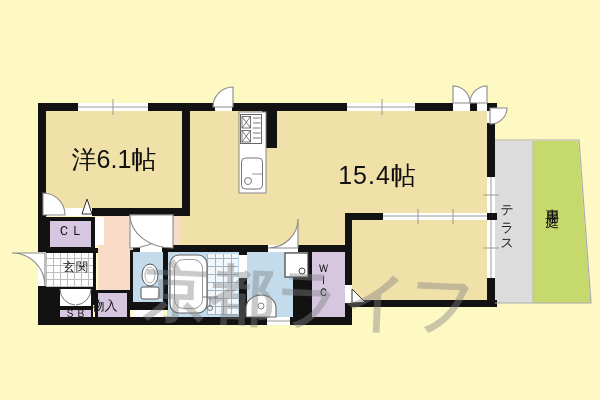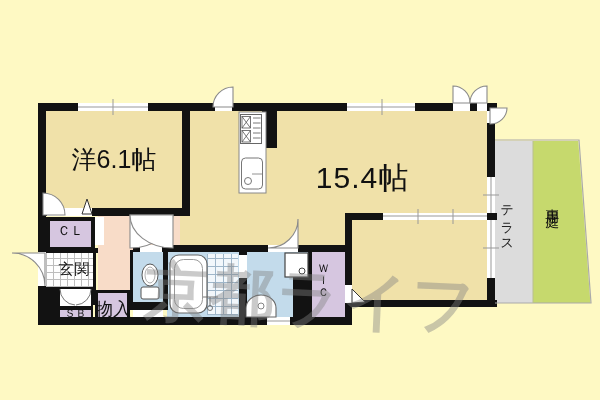--- a/index.html
+++ b/index.html
@@ -178,24 +178,24 @@
       <circle cx="302" cy="271" r="3" fill="none" stroke="#444444" stroke-width="1"></circle>
     </g>
 
     <g>
       <path d="M 246 317 L 246 308 A 15 13 0 0 1 276 308 L 276 317 Z" fill="#ffffff" stroke="#666666" stroke-width="1.1"></path>
       <circle cx="261" cy="306" r="3" fill="none" stroke="#777777" stroke-width="0.9"></circle>
     </g>
   </svg>
 
   <div class="label c lbl-z" style="left:46px;top:146px;width:136px;font-size:25px;">洋6.1帖</div>
-  <div class="label c lbl-z" style="left:290px;top:162px;width:145px;font-size:30px;letter-spacing:1px;">15.4帖</div>
+  <div class="label c lbl-z" style="left:305px;top:162px;width:145px;font-size:25px;letter-spacing:1px;">15.4帖</div>
   <div class="label c lbl-z" style="left:46px;top:224px;width:49px;font-size:13px;">ＣＬ</div>
-  <div class="label c lbl-z" style="left:50px;top:261px;width:49px;font-size:15px;letter-spacing:1px;">玄関</div>
+  <div class="label c lbl-z" style="left:40px;top:261px;width:49px;font-size:12px;letter-spacing:1px;text-align:right;">玄関</div>
   <div class="label c lbl-z" style="left:58px;top:308px;width:35px;font-size:11px;">ＳＢ</div>
-  <div class="label c lbl-z" style="left:95px;top:300px;width:35px;font-size:18px;">物入</div>
+  <div class="label c lbl-z" style="left:87px;top:300px;width:35px;font-size:13px;font-family:Liberation Mono, monospace;">物入</div>
   <div class="label vtext lbl-z" style="left:317px;top:256px;height:56px;font-size:11px;letter-spacing:1px;">ＷＩＣ</div>
   <div class="label vtext lbl-z" style="left:500px;top:196px;height:62px;font-size:13px;letter-spacing:2px;color:#222;">テラス</div>
   <div class="label vtext lbl-z" style="left:545px;top:197px;height:72px;font-size:14px;letter-spacing:3px;">専用庭</div>
 
   <div class="watermark">京都ライフ</div>
 
 </div>
 
 </body></html>

